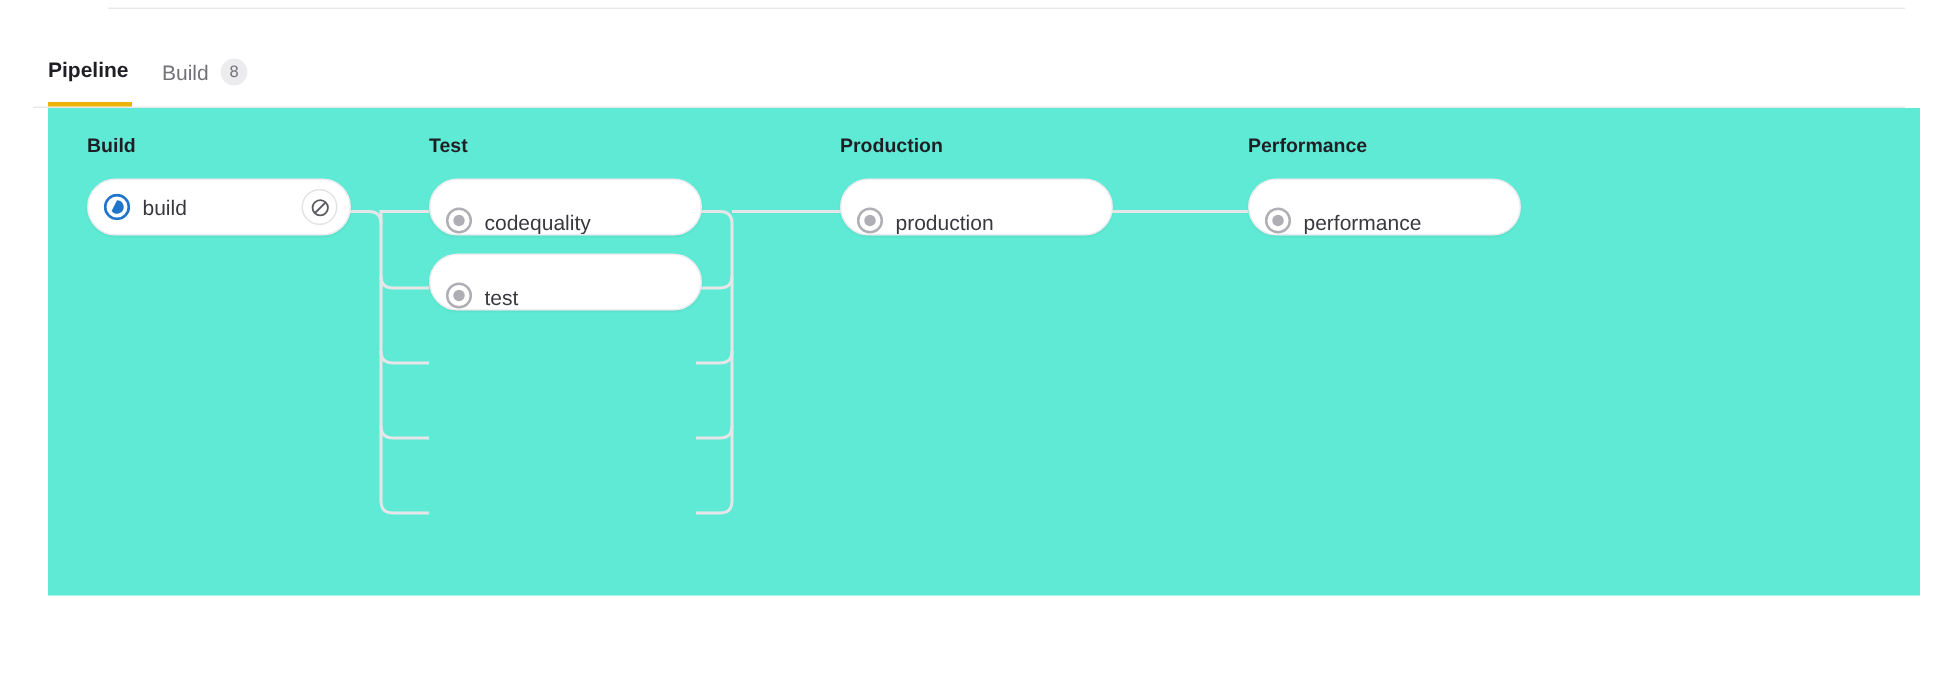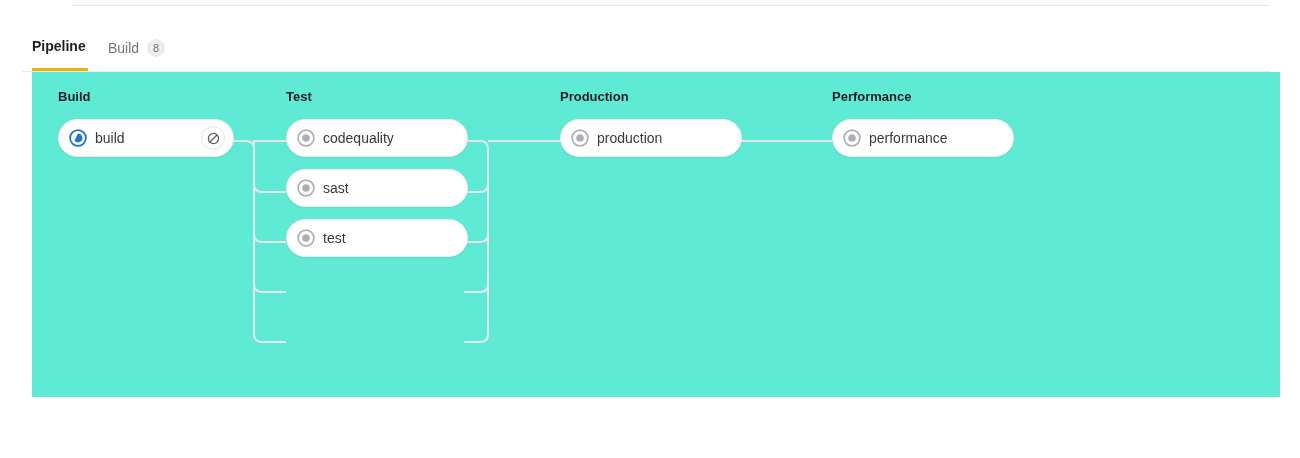--- a/index.html
+++ b/index.html
@@ -130,21 +130,21 @@
     background: #ffffff;
     border: 1px solid #ededf0;
     border-radius: 19px;
     box-shadow: 0 1px 2px rgba(0,0,0,0.055);
     box-sizing: border-box;
     display: flex;
     align-items: center;
     padding-left: 10px;
     cursor: pointer;
   }
-  .job-pill.wide { width: 182px; }
+  .job-pill.wide { width: 182px; align-items: flex-end; }
   .job-name {
     margin-left: 8px;
     font-size: 14px;
     color: #3a383f;
     white-space: nowrap;
     overflow: hidden;
   }
 
   
   .status-icon {
@@ -235,27 +235,20 @@
 
         <div class="job-pill wide">
           <svg class="status-icon" viewBox="0 0 16 16" xmlns="http://www.w3.org/2000/svg">
             <circle cx="8" cy="8" r="7" fill="none" stroke="#b0aeb5" stroke-width="1.5"></circle>
             <circle cx="8" cy="8" r="3.4" fill="#b0aeb5"></circle>
           </svg>
           <span class="job-name">codequality</span>
         </div>
 
 
-        <div class="job-pill wide">
-          <svg class="status-icon" viewBox="0 0 16 16" xmlns="http://www.w3.org/2000/svg">
-            <circle cx="8" cy="8" r="7" fill="none" stroke="#b0aeb5" stroke-width="1.5"></circle>
-            <circle cx="8" cy="8" r="3.4" fill="#b0aeb5"></circle>
-          </svg>
-          <span class="job-name">sast</span>
-        </div>
 
 
         <div class="job-pill wide">
           <svg class="status-icon" viewBox="0 0 16 16" xmlns="http://www.w3.org/2000/svg">
             <circle cx="8" cy="8" r="7" fill="none" stroke="#b0aeb5" stroke-width="1.5"></circle>
             <circle cx="8" cy="8" r="3.4" fill="#b0aeb5"></circle>
           </svg>
           <span class="job-name">test</span>
         </div>
 

